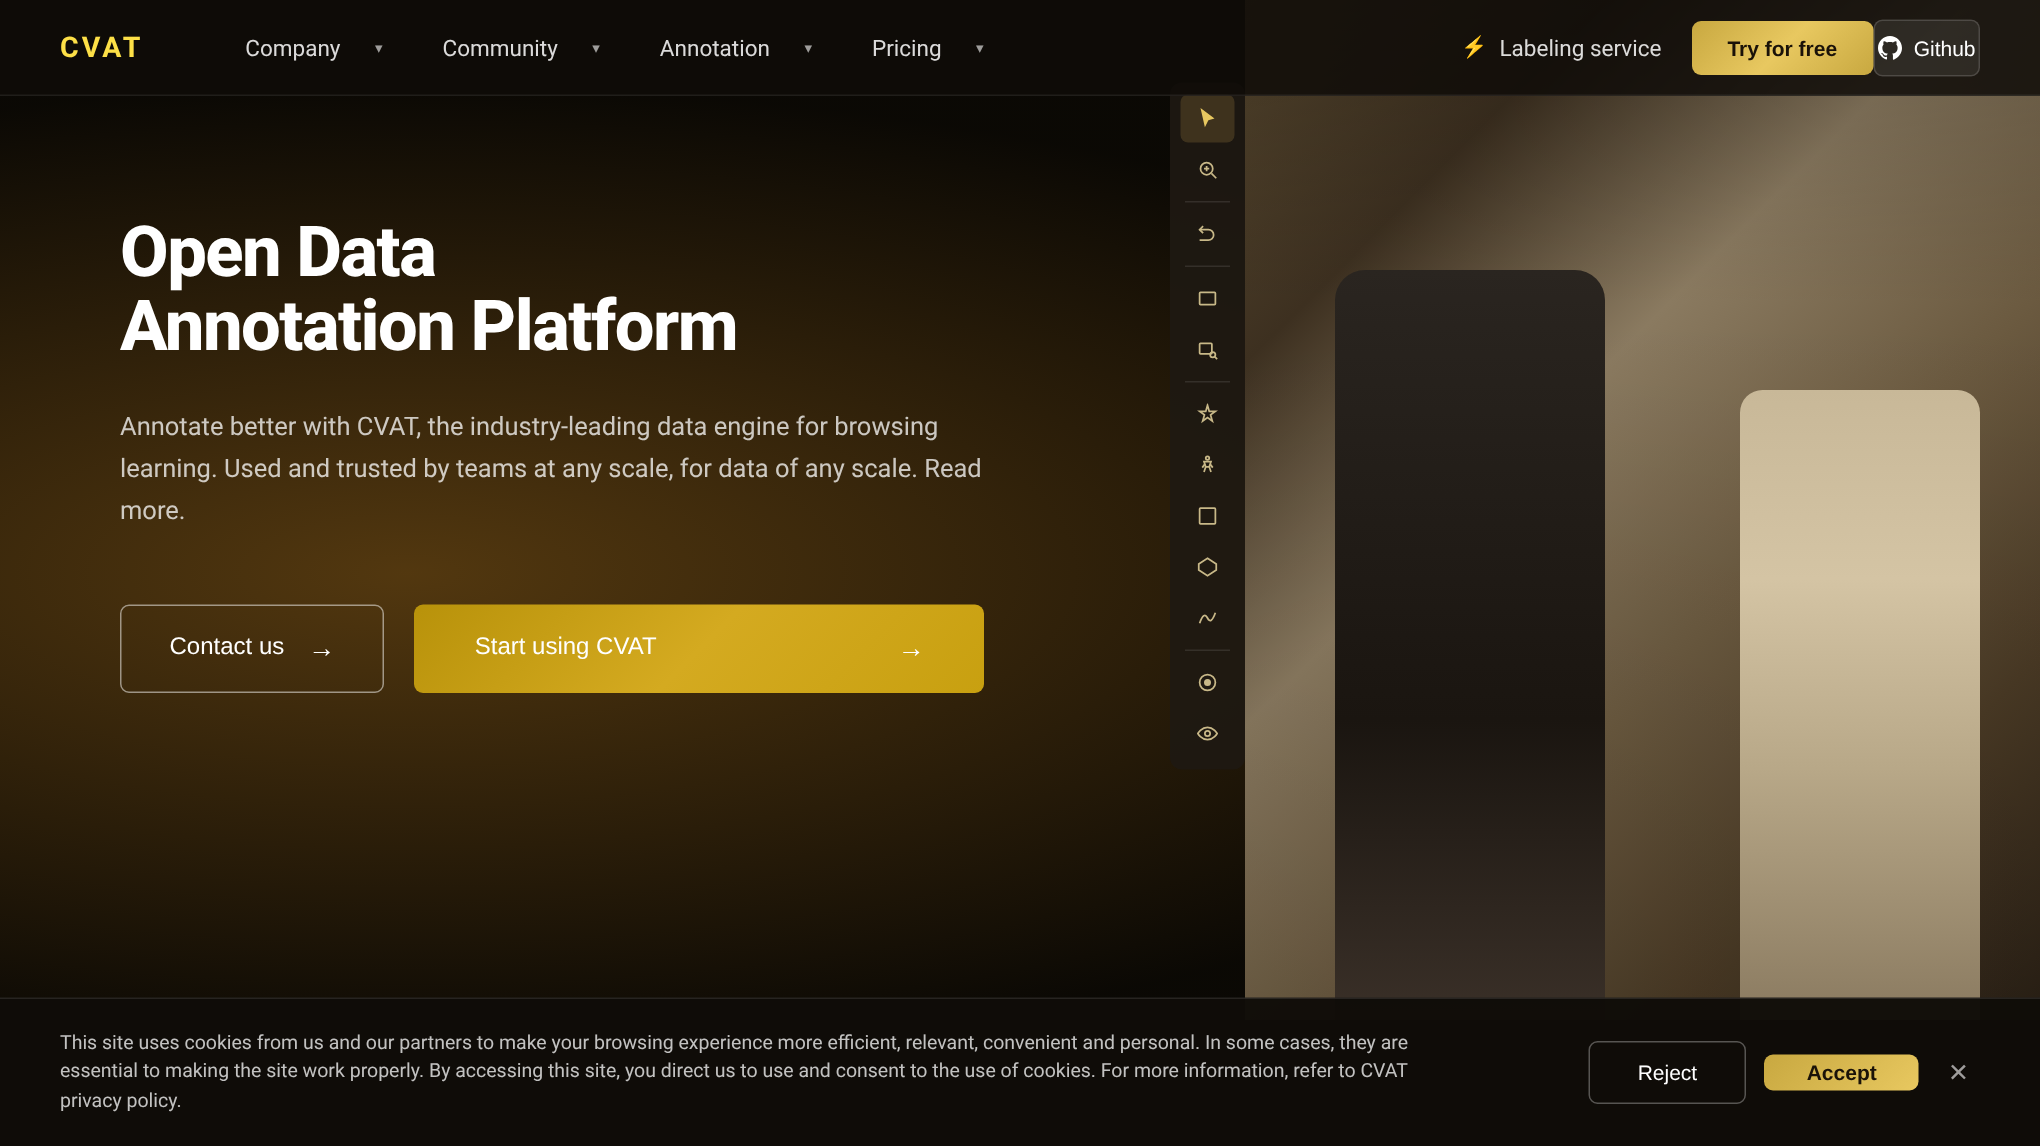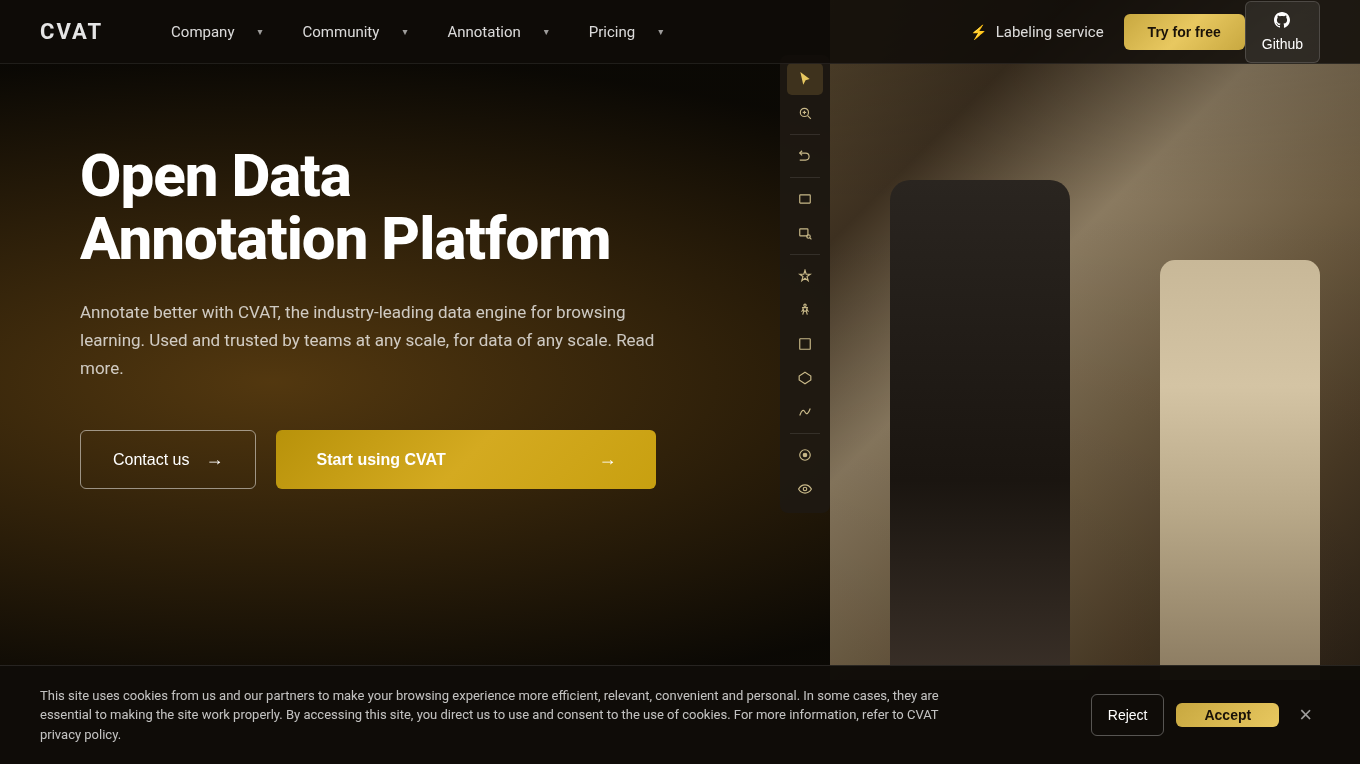--- a/index.html
+++ b/index.html
@@ -115,24 +115,24 @@
       border-bottom: 1px solid rgba(255,255,255,0.08);
     }
 
     .logo {
       display: flex;
       align-items: center;
       margin-right: 48px;
     }
 
     .logo-text {
-      font-size: 22px;
+      font-size: 19px;
       font-weight: 700;
       letter-spacing: 2px;
-      color: #e5e5e5;
+      color: #fde047;
     }
 
     .nav-links {
       display: flex;
       align-items: center;
       gap: 0;
       flex: 1;
     }
 
     .nav-item {
@@ -166,30 +166,29 @@
       font-weight: 700;
       font-size: 14px;
       border: none;
       border-radius: 6px;
       cursor: pointer;
       white-space: nowrap;
     }
 
     .btn-github {
       display: flex;
-      align-items: center;
+      align-items: flex-end;
       gap: 8px;
-      padding: 10px 16px;
+      padding: 10px 2px;
       background: rgba(255,255,255,0.08);
       color: #fff;
       font-size: 14px;
       border: 1px solid rgba(255,255,255,0.15);
       border-radius: 6px;
       cursor: pointer;
-      flex-direction: column;
     }
 
     .labeling-service {
       display: flex;
       align-items: center;
       gap: 8px;
       padding: 0 20px;
       color: rgba(255,255,255,0.85);
       font-size: 15px;
       cursor: pointer;
@@ -204,21 +203,21 @@
     .hero-content {
       position: absolute;
       left: 0;
       top: 64px;
       width: 760px;
       padding: 80px 80px 0 80px;
       z-index: 5;
     }
 
     .hero-title {
-      font-size: 60px;
+      font-size: 47px;
       font-weight: 800;
       line-height: 1.05;
       color: #fff;
       margin-bottom: 28px;
       letter-spacing: -1px;
     }
 
     .hero-title span {
       display: block;
     }
@@ -255,21 +254,21 @@
     .btn-start {
       display: flex;
       align-items: center;
       gap: 16px;
       padding: 18px 40px;
       background: linear-gradient(135deg, #b8920a, #d4aa20, #c8a010);
       border: none;
       border-radius: 6px;
       color: #fff;
       font-size: 16px;
-      font-weight: 700;
+      font-weight: 400;
       cursor: pointer;
       white-space: nowrap;
       min-width: 380px;
       justify-content: space-between;
     }
 
     .arrow-icon {
       font-size: 18px;
     }
 
@@ -297,21 +296,21 @@
     }
 
     .cookie-actions {
       display: flex;
       align-items: center;
       gap: 12px;
       flex-shrink: 0;
     }
 
     .btn-reject {
-      padding: 12px 16px;
+      padding: 12px 32px;
       background: transparent;
       border: 1.5px solid rgba(255,255,255,0.3);
       border-radius: 6px;
       color: #fff;
       font-size: 14px;
       cursor: pointer;
       white-space: nowrap;
     }
 
     .btn-accept {

